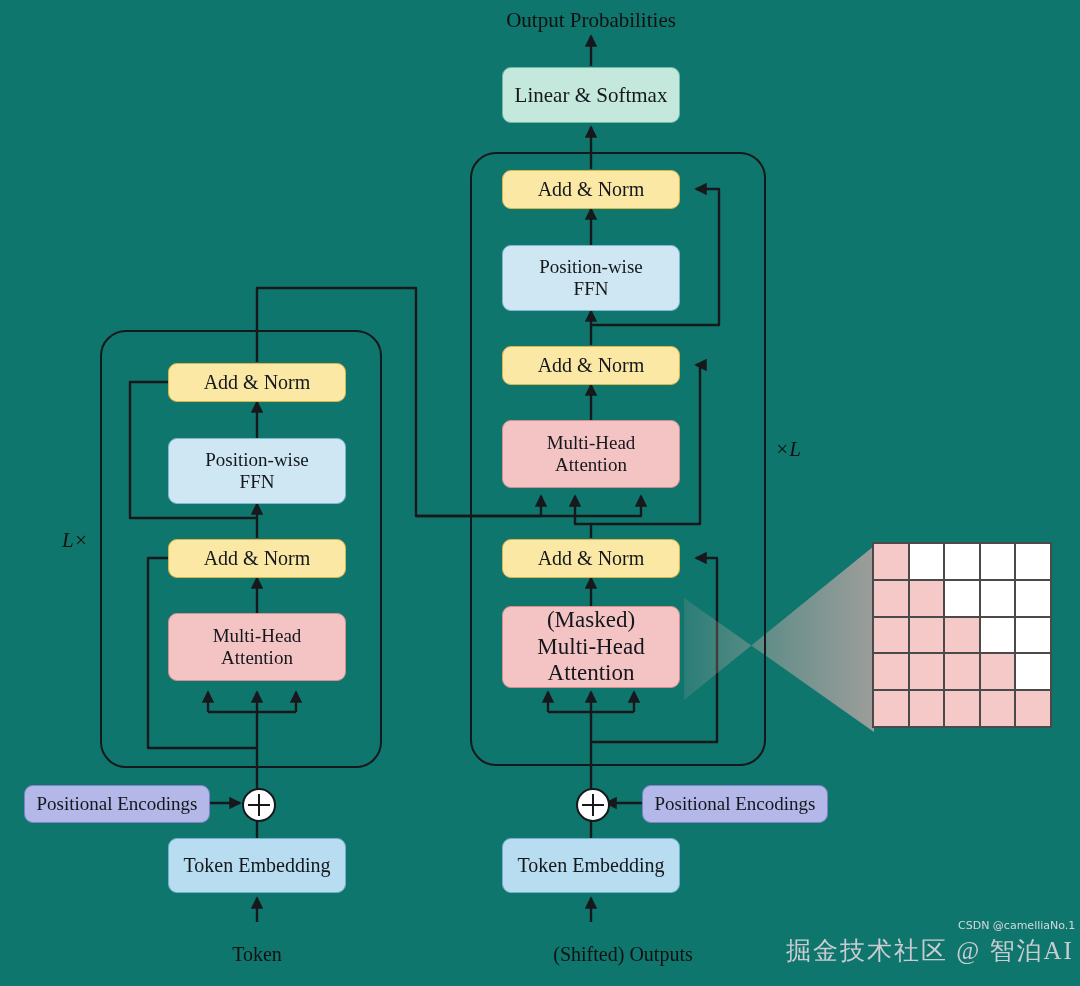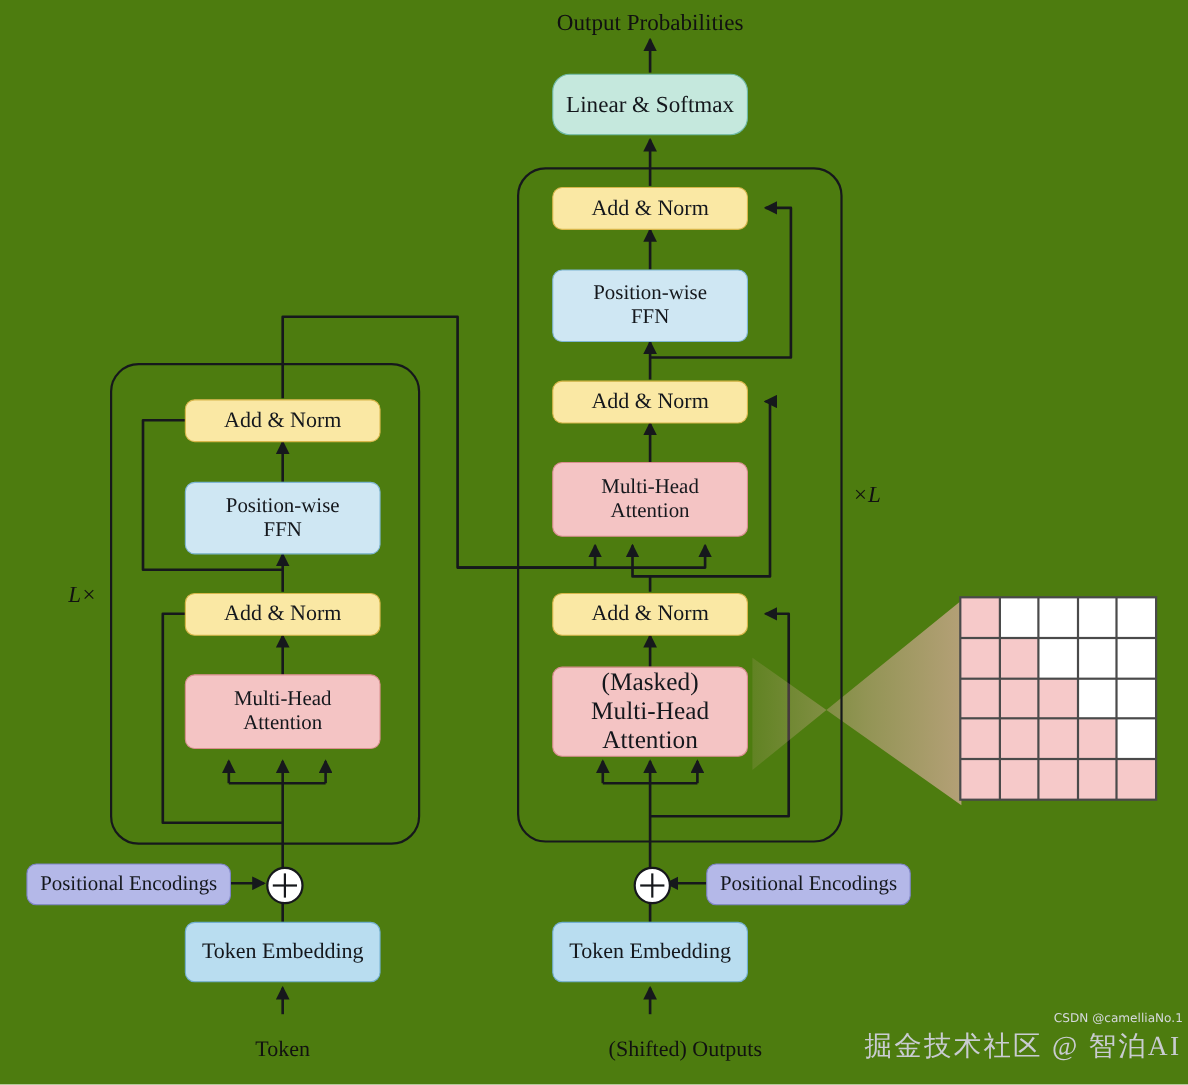--- a/index.html
+++ b/index.html
@@ -9,21 +9,21 @@
     background: #ffffff;
   }
   body {
     font-family: "Liberation Serif", "DejaVu Serif", serif;
     color: #111111;
   }
   #stage {
     position: relative;
     width: 1080px;
     height: 986px;
-    background: #4d7c0f;
+    background: #0f766e;
     overflow: hidden;
   }
   #wires {
     position: absolute;
     left: 0; top: 0;
     width: 1080px; height: 986px;
     pointer-events: none;
   }
   .node {
     position: absolute;
@@ -190,21 +190,21 @@
 
     <polygon points="684,598 684,700 874,546 874,732" fill="url(#coneGrad)" stroke="none"></polygon>
   </svg>
 
   <div class="stack" style="left:100px; top:330px; width:282px; height:438px;"></div>
 
   <div class="stack" style="left:470px; top:152px; width:296px; height:614px;"></div>
 
   <div class="label ctr" style="left:591px; top:8px; font-size:21px;">Output Probabilities</div>
 
-  <div class="node" style="left:502px; top:67px; width:178px; height:56px; background:#c5e8dd; border-color:#6fb9a5; font-size:21px;border-radius:16px;">
+  <div class="node" style="left:502px; top:67px; width:178px; height:56px; background:#c5e8dd; border-color:#6fb9a5; font-size:21px;">
     <span>Linear &amp; Softmax</span>
   </div>
 
   <div class="node" style="left:502px; top:170px; width:178px; height:39px; background:#fae8a4; border-color:#d8b64a; font-size:20px;">
     <span>Add &amp; Norm</span>
   </div>
 
   <div class="node" style="left:502px; top:245px; width:178px; height:66px; background:#cfe7f3; border-color:#7fb6d4; font-size:19px; flex-direction:column;">
     <span>Position-wise</span>
     <span>FFN</span>

